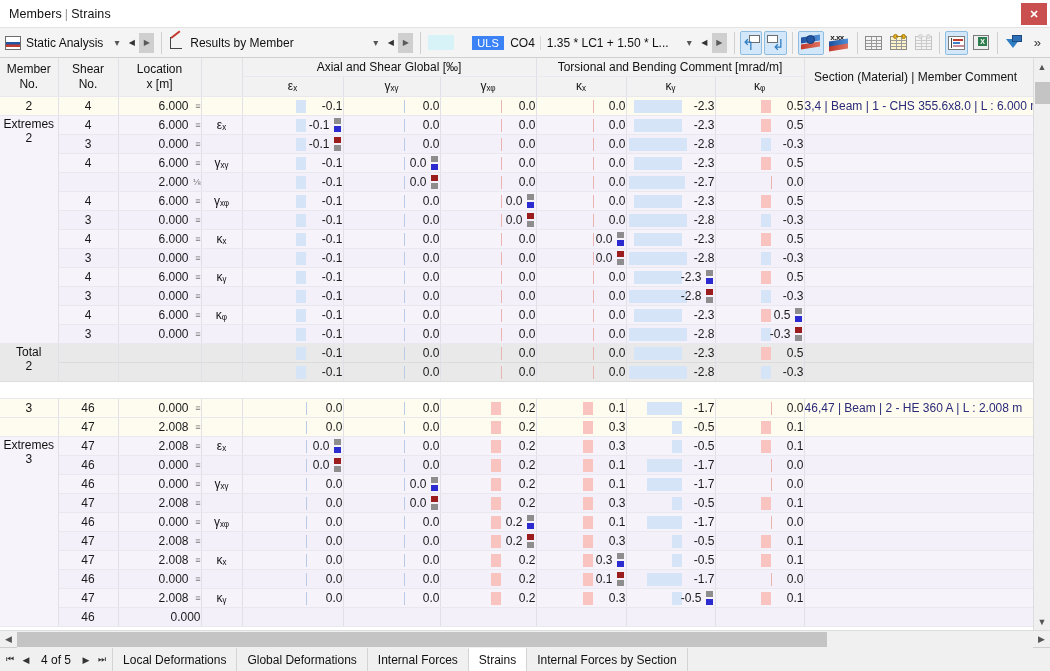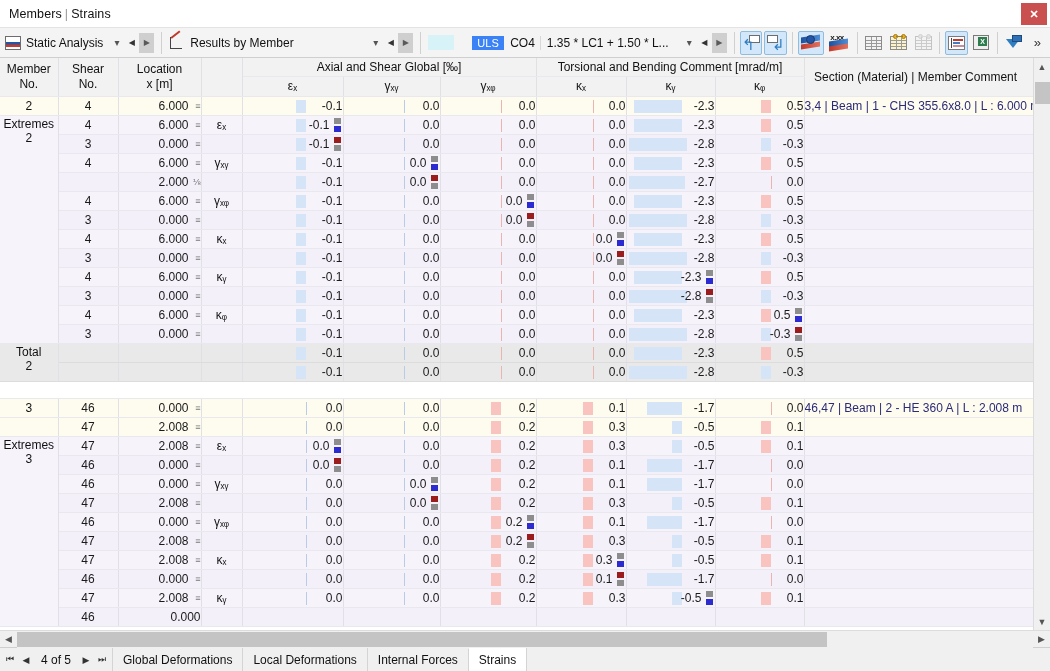--- a/index.html
+++ b/index.html
@@ -831,20 +831,21 @@
   </div>
 
   <div class="tabbar">
     <div class="navbtns">
       <div class="nb">⏮</div>
       <div class="nb">◀</div>
       <div class="pagecount">4 of 5</div>
       <div class="nb">▶</div>
       <div class="nb">⏭</div>
     </div>
+    <div class="tab">Local Deformations</div>
     <div class="tab">Global Deformations</div>
-    <div class="tab">Local Deformations</div>
     <div class="tab">Internal Forces</div>
     <div class="tab active">Strains</div>
+    <div class="tab">Internal Forces by Section</div>
     <div class="tabfill"></div>
   </div>
 
 </div>
 
 </body></html>

